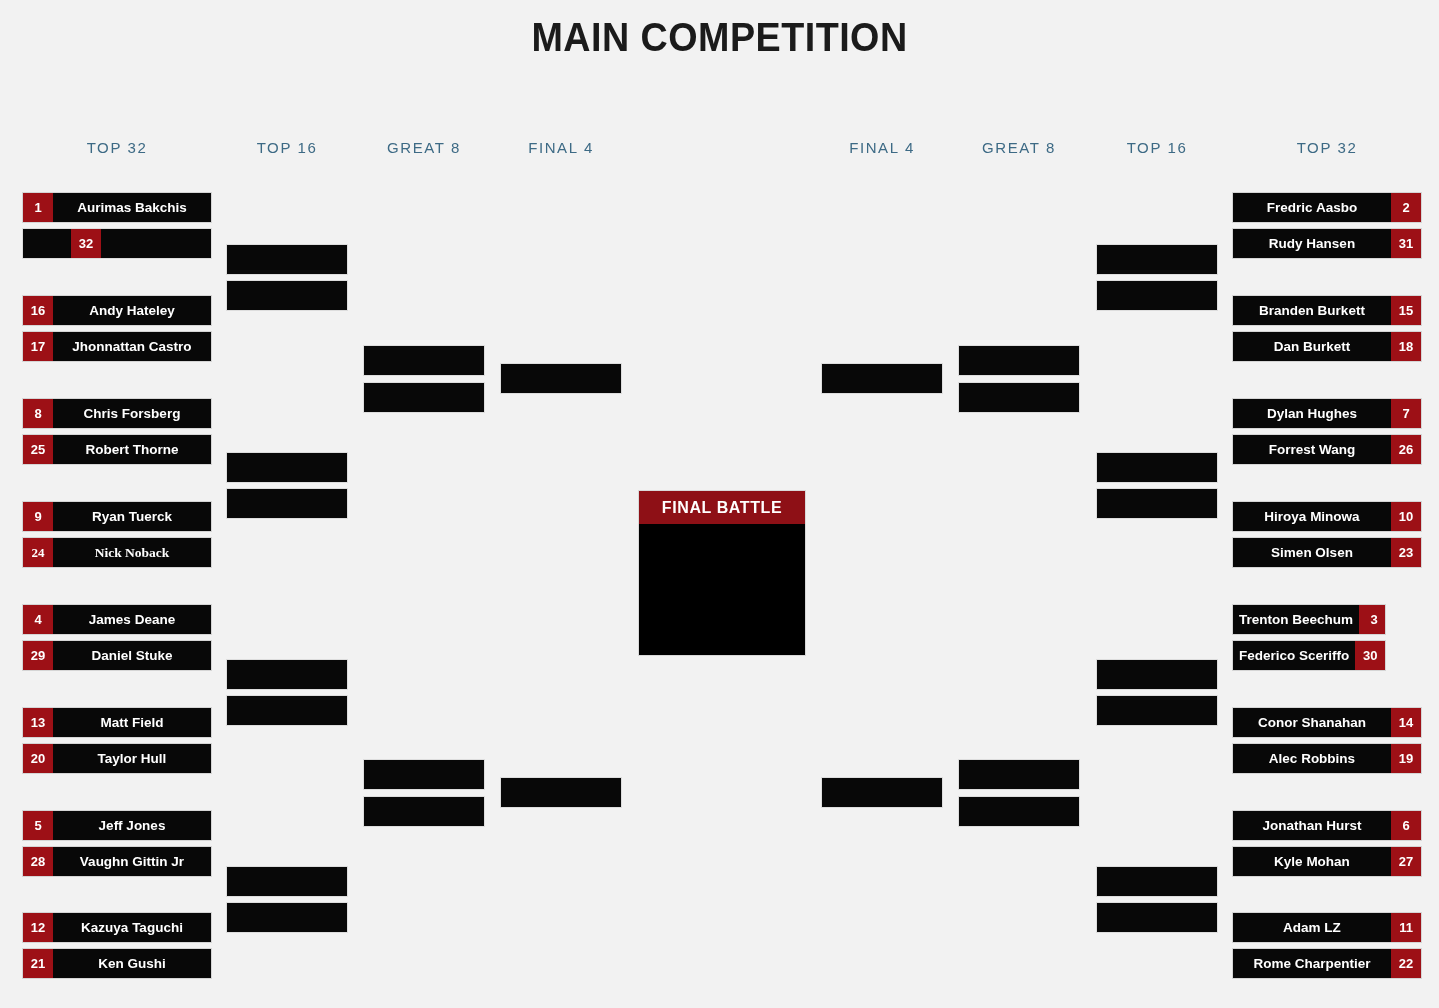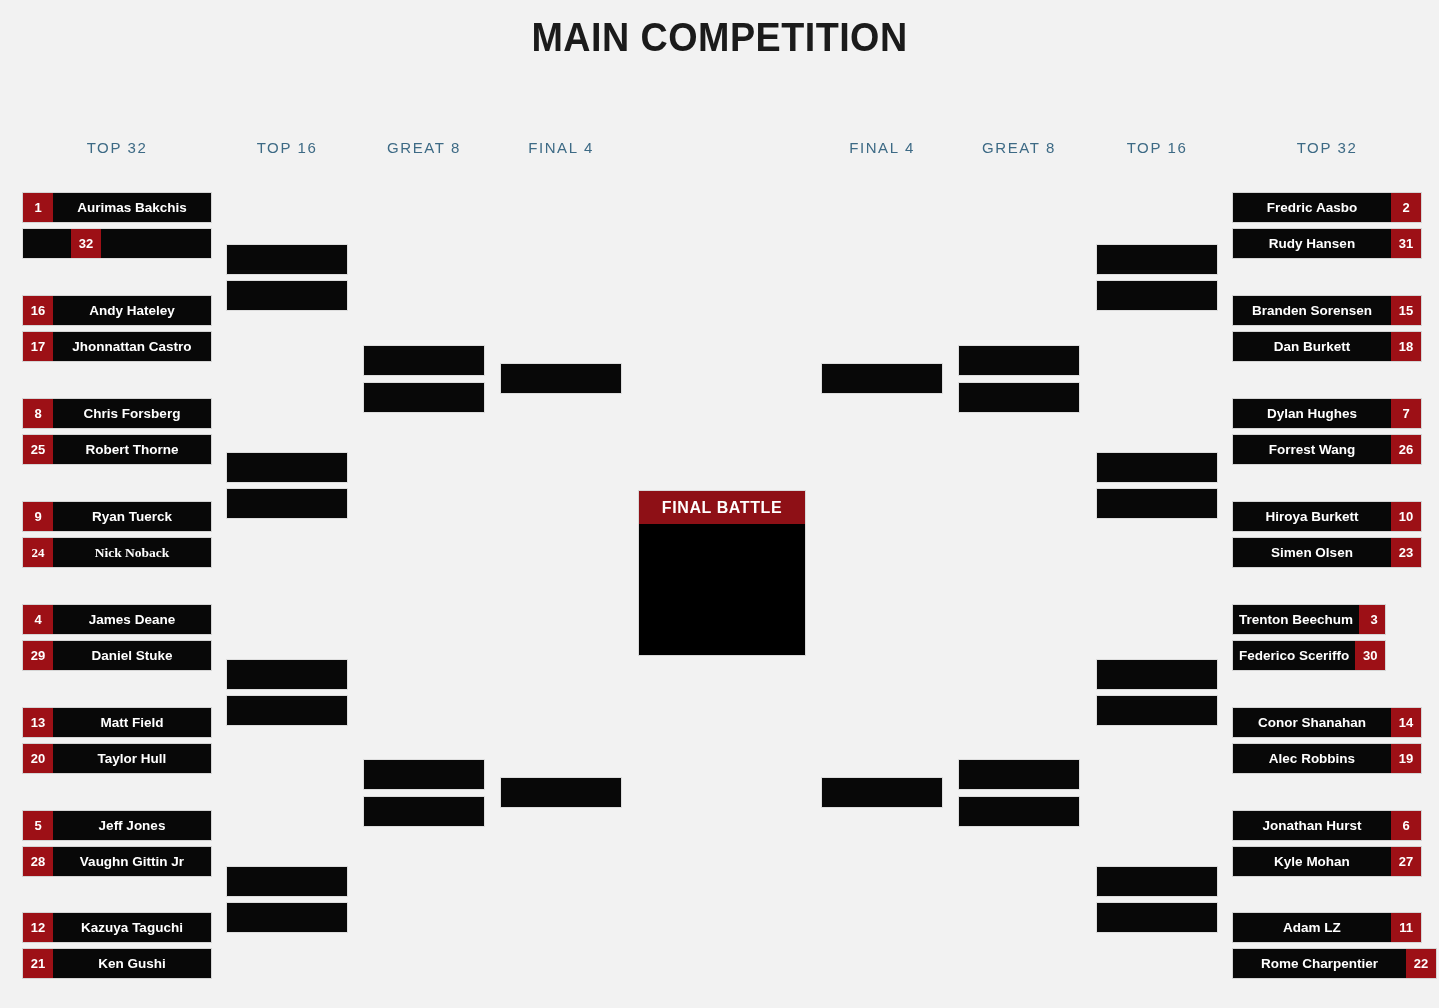--- a/index.html
+++ b/index.html
@@ -244,37 +244,37 @@
     </div>
     <div class="cell" style="left: 1232px; top: 192px; width: 190px;">
       <div class="pname">Fredric Aasbo</div>
       <div class="seed">2</div>
     </div>
     <div class="cell" style="left: 1232px; top: 228px; width: 190px;">
       <div class="pname">Rudy Hansen</div>
       <div class="seed">31</div>
     </div>
     <div class="cell" style="left: 1232px; top: 295px; width: 190px;">
-      <div class="pname">Branden Sorensen</div>
+      <div class="pname">Branden Burkett</div>
       <div class="seed">15</div>
     </div>
     <div class="cell" style="left: 1232px; top: 331px; width: 190px;">
       <div class="pname">Dan Burkett</div>
       <div class="seed">18</div>
     </div>
     <div class="cell" style="left: 1232px; top: 398px; width: 190px;">
       <div class="pname">Dylan Hughes</div>
       <div class="seed">7</div>
     </div>
     <div class="cell" style="left: 1232px; top: 434px; width: 190px;">
       <div class="pname">Forrest Wang</div>
       <div class="seed">26</div>
     </div>
     <div class="cell" style="left: 1232px; top: 501px; width: 190px;">
-      <div class="pname">Hiroya Burkett</div>
+      <div class="pname">Hiroya Minowa</div>
       <div class="seed">10</div>
     </div>
     <div class="cell" style="left: 1232px; top: 537px; width: 190px;">
       <div class="pname">Simen Olsen</div>
       <div class="seed">23</div>
     </div>
     <div class="cell" style="left: 1232px; top: 604px; width: 154px;">
       <div class="pname">Trenton Beechum</div>
       <div class="seed">3</div>
     </div>
@@ -295,21 +295,21 @@
       <div class="seed">6</div>
     </div>
     <div class="cell" style="left: 1232px; top: 846px; width: 190px;">
       <div class="pname">Kyle Mohan</div>
       <div class="seed">27</div>
     </div>
     <div class="cell" style="left: 1232px; top: 912px; width: 190px;">
       <div class="pname">Adam LZ</div>
       <div class="seed">11</div>
     </div>
-    <div class="cell" style="left: 1232px; top: 948px; width: 205px;">
+    <div class="cell" style="left: 1232px; top: 948px; width: 190px;">
       <div class="pname">Rome Charpentier</div>
       <div class="seed">22</div>
     </div>
     <div class="cell empty" style="left: 1096px; top: 244px; width: 122px;">
       <div class="pname"></div>
     </div>
     <div class="cell empty" style="left: 1096px; top: 280px; width: 122px;">
       <div class="pname"></div>
     </div>
     <div class="cell empty" style="left: 1096px; top: 452px; width: 122px;">

